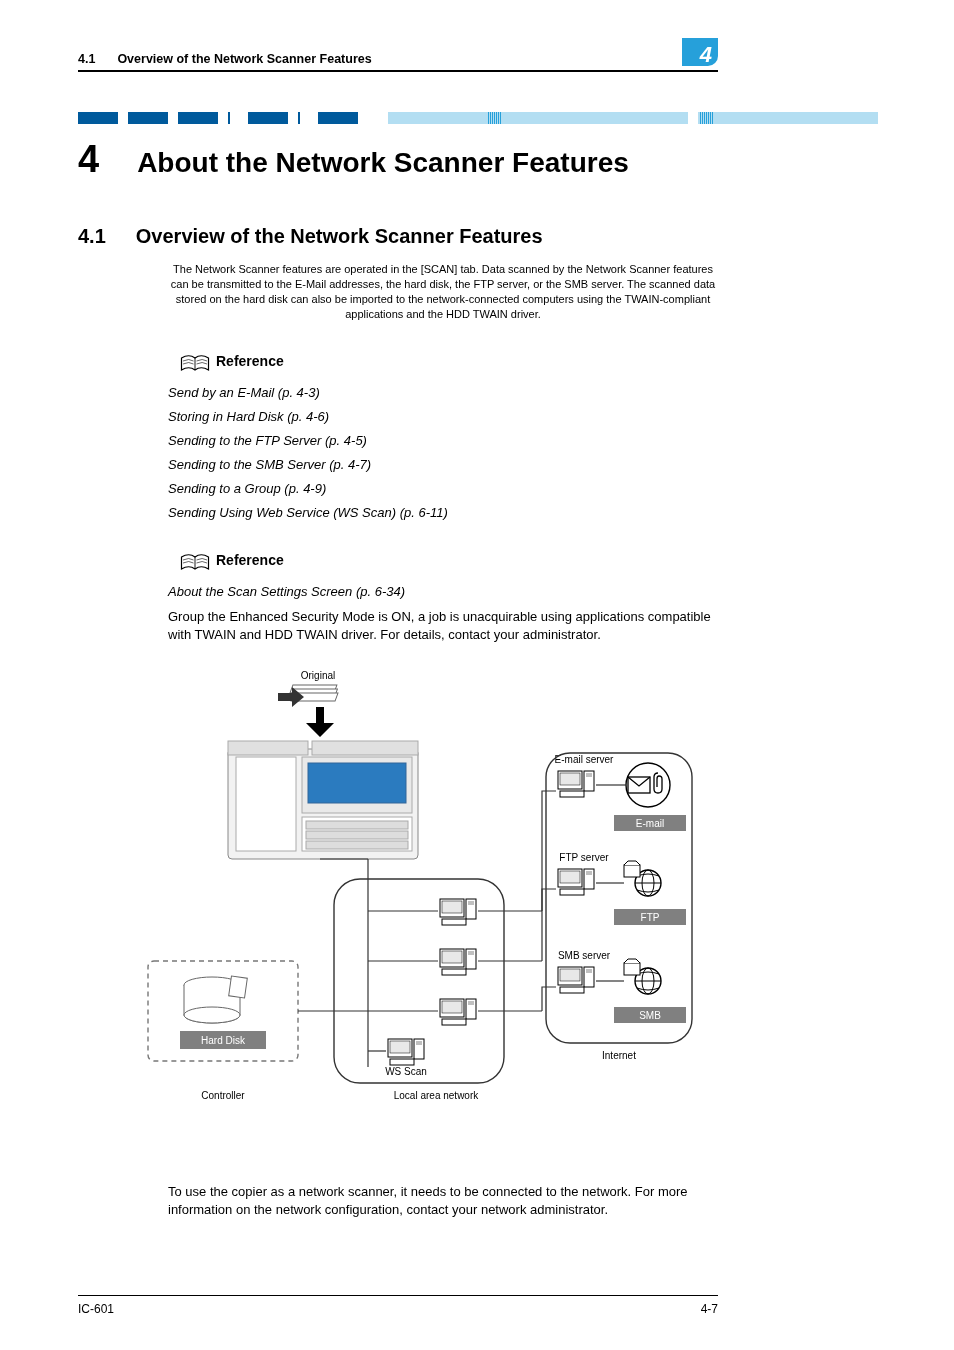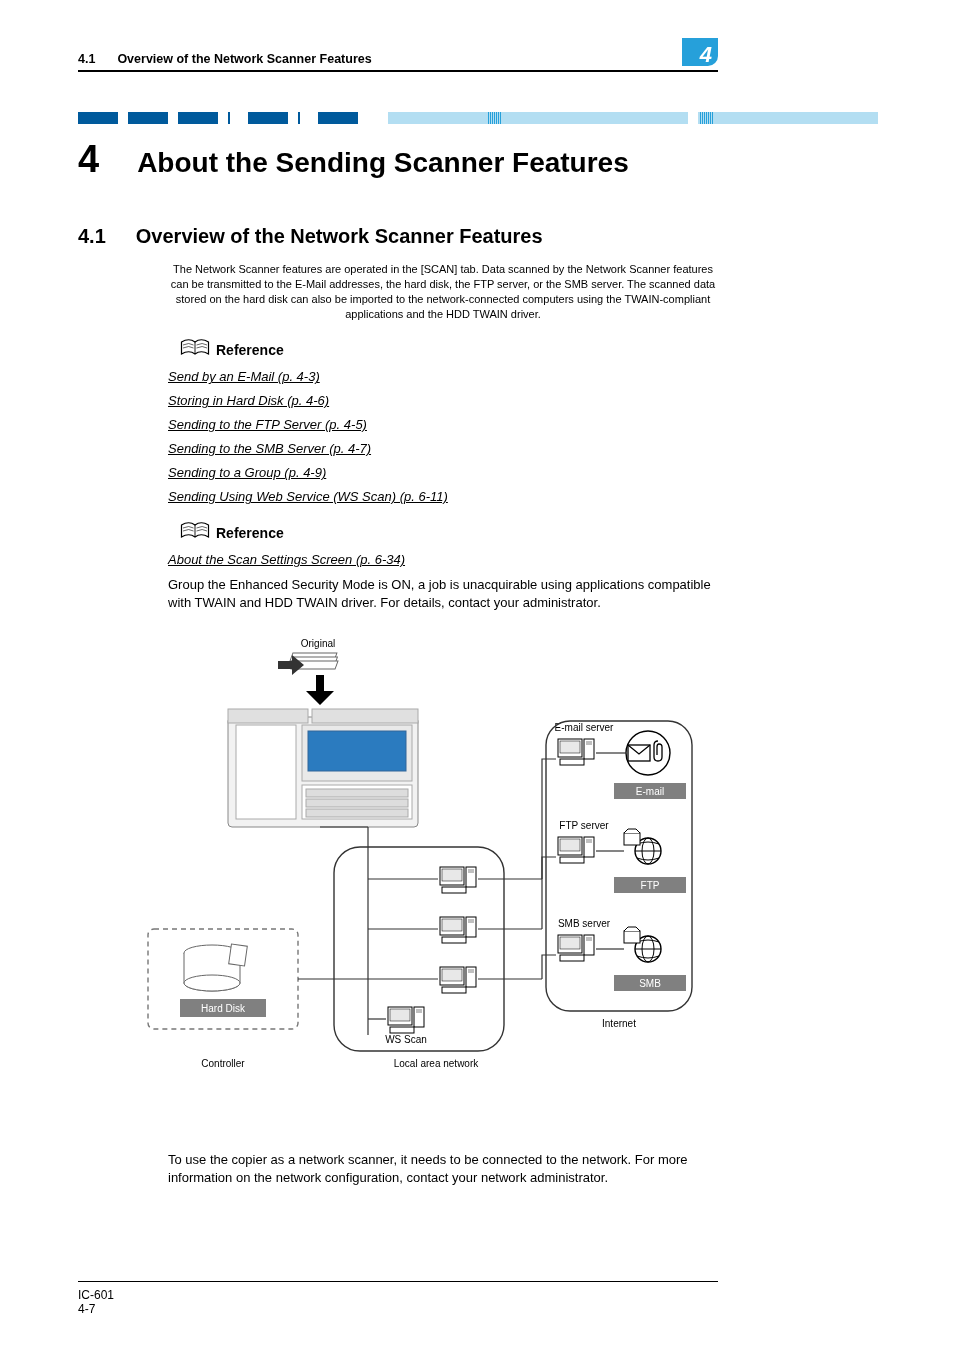--- a/index.html
+++ b/index.html
@@ -37,44 +37,43 @@
   .bars .wide { background: rgba(38,160,218,.35); }
   
   .h1row { display: flex; align-items: baseline; gap: 38px; margin-top: 12px; }
   .h1num { font-size: 38px; font-weight: 900; }
   .h1txt { font-size: 28px; font-weight: 900; }
   .h2row { display: flex; align-items: baseline; gap: 30px; margin-top: 44px; }
   .h2num { font-size: 20px; font-weight: 900; }
   .h2txt { font-size: 20px; font-weight: 900; }
   
   .body { margin-left: 90px; margin-top: 14px; font-size: 11px; line-height: 1.35; text-align: center; }
-  .refhead { display: flex; align-items: center; gap: 6px; margin-top: 16px; margin-left: 90px; padding-left: 12px; }
+  .refhead { display: flex; align-items: flex-start; gap: 6px; margin-top: 32px; margin-left: 90px; padding-left: 12px; }
   .refhead .lbl { font-weight: 700; font-size: 14px; }
-  .reflist { margin-left: 90px; margin-top: 6px; text-decoration: underline; }
+  .reflist { margin-left: 90px; margin-top: 6px; }
   .reflist div { font-style: italic; font-size: 13px; margin-bottom: 9px; }
   .para { margin-left: 90px; margin-top: 6px; font-size: 13px; line-height: 1.35; }
   
   .ref-icon svg { width: 30px; height: 22px; }
   
   .diagram-wrap {
     margin: 28px auto 0 auto;
     width: 620px;
     font-size: 10px;
   }
   .diagram-wrap svg { display: block; }
   .dglabel { font-family: Arial, sans-serif; font-size: 10px; }
   
   .ftr {
     position: absolute;
     left: 78px; right: 78px; bottom: 34px;
     border-top: 1px solid #000;
     padding-top: 6px;
     display: flex; justify-content: space-between;
     font-size: 12px;
-    flex-direction: column;
   }
 </style>
 </head>
 <body>
 
 <div class="page">
 
   <div class="hdr">
     <div class="hdr-left">
       <span>4.1</span>
@@ -94,21 +93,21 @@
     <div class="seg thin" style="left:220px;"></div>
     <div class="seg" style="left:240px;width:40px;background:#005a9c;"></div>
     <div class="seg wide" style="left:310px;width:300px;"></div>
     <div class="seg wide" style="left:620px;width:180px;"></div>
     <div class="seg" style="left:410px;width:14px;height:12px;background:repeating-linear-gradient(90deg,#26a0da 0 1px,transparent 1px 2px);"></div>
     <div class="seg" style="left:622px;width:14px;height:12px;background:repeating-linear-gradient(90deg,#26a0da 0 1px,transparent 1px 2px);"></div>
   </div>
 
   <div class="h1row">
     <span class="h1num">4</span>
-    <span class="h1txt">About the Sending Scanner Features</span>
+    <span class="h1txt">About the Network Scanner Features</span>
   </div>
 
   <div class="h2row">
     <span class="h2num">4.1</span>
     <span class="h2txt">Overview of the Network Scanner Features</span>
   </div>
 
   <div class="body">The Network Scanner features are operated in the [SCAN] tab. Data scanned by the Network Scanner features can be transmitted to the E-Mail addresses, the hard disk, the FTP server, or the SMB server.  The scanned data stored on the hard disk can also be imported to the network-connected computers using the TWAIN-compliant applications and the HDD TWAIN driver.</div>
 
   <div class="refhead">

